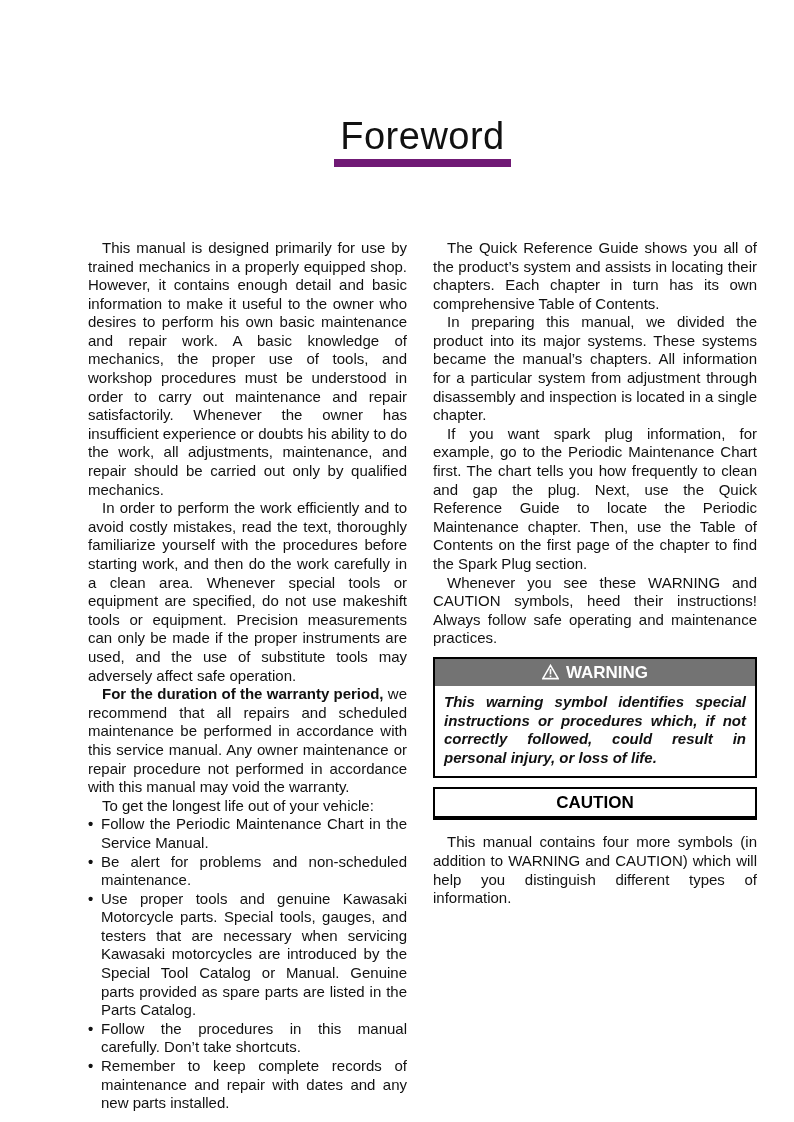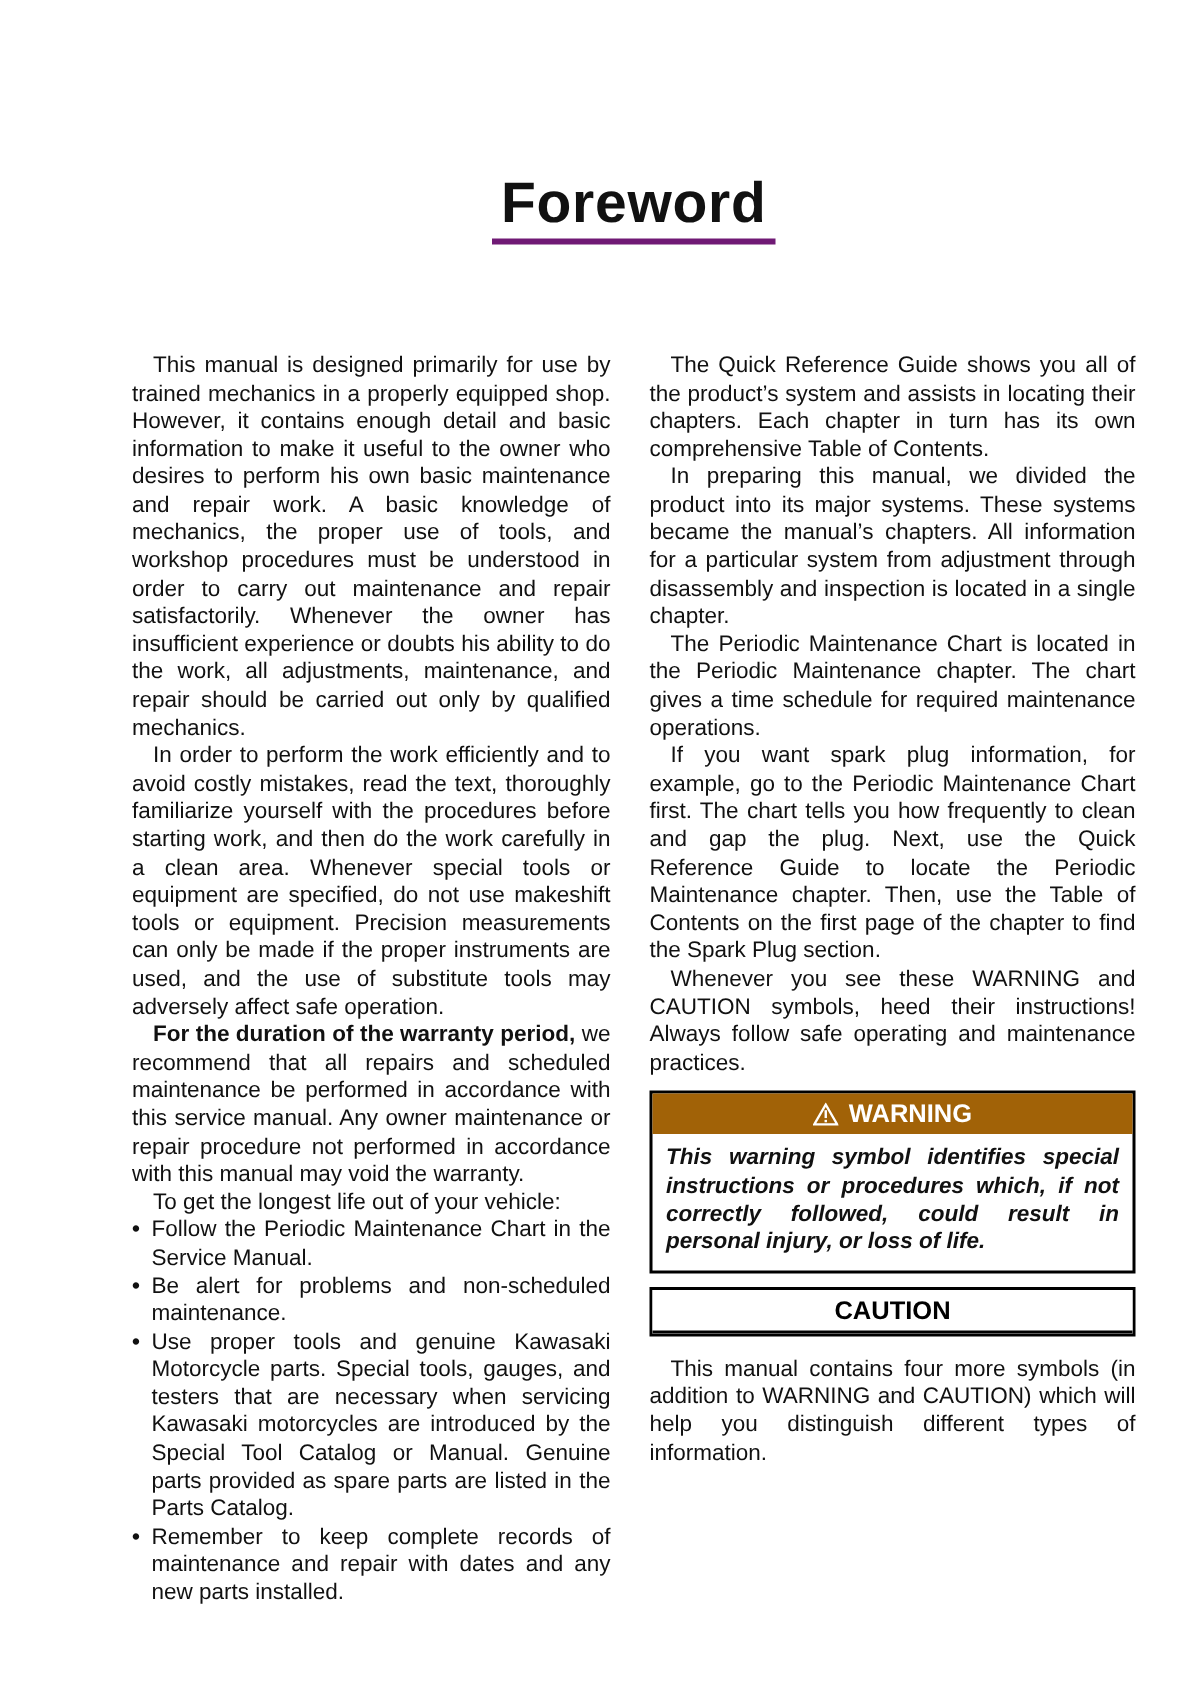--- a/index.html
+++ b/index.html
@@ -8,22 +8,22 @@
     background:#ffffff;
     font-family:"Liberation Sans", sans-serif;
     color:#111111;
     -webkit-font-smoothing:antialiased;
   }
   .page { position:relative; width:794px; height:1122px; overflow:hidden; background:#ffffff; }
 
   .title-wrap { text-align:center; padding-top:92px; margin-left:88px; margin-right:37px; }
   .title {
     display:inline-block;
-    font-size:38px; font-weight:bold; line-height:1;
-    border-bottom:4px solid #701a75;
+    font-size:38px; font-weight:normal; line-height:1;
+    border-bottom:8px solid #701a75;
     padding:0 6px 4px 6px;
     letter-spacing:0.5px;
   }
 
   .columns { display:flex; margin:46px 37px 0 88px; gap:26px; }
   .col { font-size:15px; line-height:18.6px; text-align:justify; }
   .col.left  { width:319px; }
   .col.right { width:324px; }
 
   p { margin:0; text-indent:14px; }
@@ -37,21 +37,21 @@
     text-align:center; padding:3px 0 4px 0; margin:2px 0 8px 0;
   }
   .section-heading h2 { margin:0; font-size:23px; font-weight:bold; letter-spacing:0.2px; text-indent:0; }
 
   .alert-box { border:2px solid #000; margin-top:9px; }
   .alert-header {
     text-align:center; font-weight:bold; font-size:17px;
     padding:3px 0; line-height:21px;
   }
   .warning-header {
-    background:#a16207; color:#fff;
+    background:#737373; color:#fff;
     display:flex; align-items:center; justify-content:center; gap:7px;
   }
   .caution-header { background:#fff; color:#000; border-bottom:2px solid #000; }
   .warn-icon { display:inline-flex; }
   .warn-icon svg { width:17px; height:16px; display:block; }
   .box-body {
     font-weight:bold; padding:7px 9px 9px 9px;
     text-align:justify; line-height:18.6px; text-indent:0;font-style:italic;
   }
   .after-boxes { margin-top:13px; }
@@ -69,28 +69,28 @@
 
     <div class="col left">
       <p>This manual is designed primarily for use by trained mechanics in a properly equipped shop. However, it contains enough detail and basic information to make it useful to the owner who desires to perform his own basic maintenance and repair work. A basic knowledge of mechanics, the proper use of tools, and workshop procedures must be understood in order to carry out maintenance and repair satisfactorily. Whenever the owner has insufficient experience or doubts his ability to do the work, all adjustments, maintenance, and repair should be carried out only by qualified mechanics.</p>
       <p>In order to perform the work efficiently and to avoid costly mistakes, read the text, thoroughly familiarize yourself with the procedures before starting work, and then do the work carefully in a clean area. Whenever special tools or equipment are specified, do not use makeshift tools or equipment. Precision measurements can only be made if the proper instruments are used, and the use of substitute tools may adversely affect safe operation.</p>
       <p><strong>For the duration of the warranty period,</strong><span> we recommend that all repairs and scheduled maintenance be performed in accordance with this service manual. Any owner maintenance or repair procedure not performed in accordance with this manual may void the warranty.</span></p>
       <p>To get the longest life out of your vehicle:</p>
       <ul class="bullets">
         <li>Follow the Periodic Maintenance Chart in the Service Manual.</li>
         <li>Be alert for problems and non-scheduled maintenance.</li>
         <li>Use proper tools and genuine Kawasaki Motorcycle parts.  Special tools, gauges, and testers that are necessary when servicing Kawasaki motorcycles are introduced by the Special Tool Catalog or Manual.  Genuine parts provided as spare parts are listed in the Parts Catalog.</li>
+        <li>Follow the procedures in this manual carefully.  Don’t take shortcuts.</li>
         <li>Remember to keep complete records of maintenance and repair with dates and any new parts installed.</li>
       </ul>
     </div>
 
     <div class="col right">
       <p>The Quick Reference Guide shows you all of the product’s system and assists in locating their chapters.  Each chapter in turn has its own comprehensive Table of Contents.</p>
       <p>In preparing this manual, we divided the product into its major systems.  These systems became the manual’s chapters.  All information for a particular system from adjustment through disassembly and inspection is located in a single chapter.</p>
-      <p>The Periodic Maintenance Chart is located in the Periodic Maintenance chapter.  The chart gives a time schedule for required maintenance operations.</p>
       <p>If you want spark plug information, for example, go to the Periodic Maintenance Chart first. The chart tells you how frequently to clean and gap the plug.  Next, use the Quick Reference Guide to locate the Periodic Maintenance chapter. Then, use the Table of Contents on the first page of the chapter to find the Spark Plug section.</p>
       <p>Whenever you see these WARNING and CAUTION symbols, heed their instructions! Always follow safe operating and maintenance practices.</p>
 
       <div class="alert-box">
         <div class="alert-header warning-header">
           <span class="warn-icon">
             <svg viewBox="0 0 20 18" aria-hidden="true">
               <path d="M10 1.2 L19 16.8 H1 Z" fill="none" stroke="#ffffff" stroke-width="1.8" stroke-linejoin="miter"></path>
               <rect x="9.05" y="5.6" width="1.9" height="6.2" fill="#ffffff"></rect>
               <rect x="9.05" y="13.2" width="1.9" height="1.9" fill="#ffffff"></rect>

